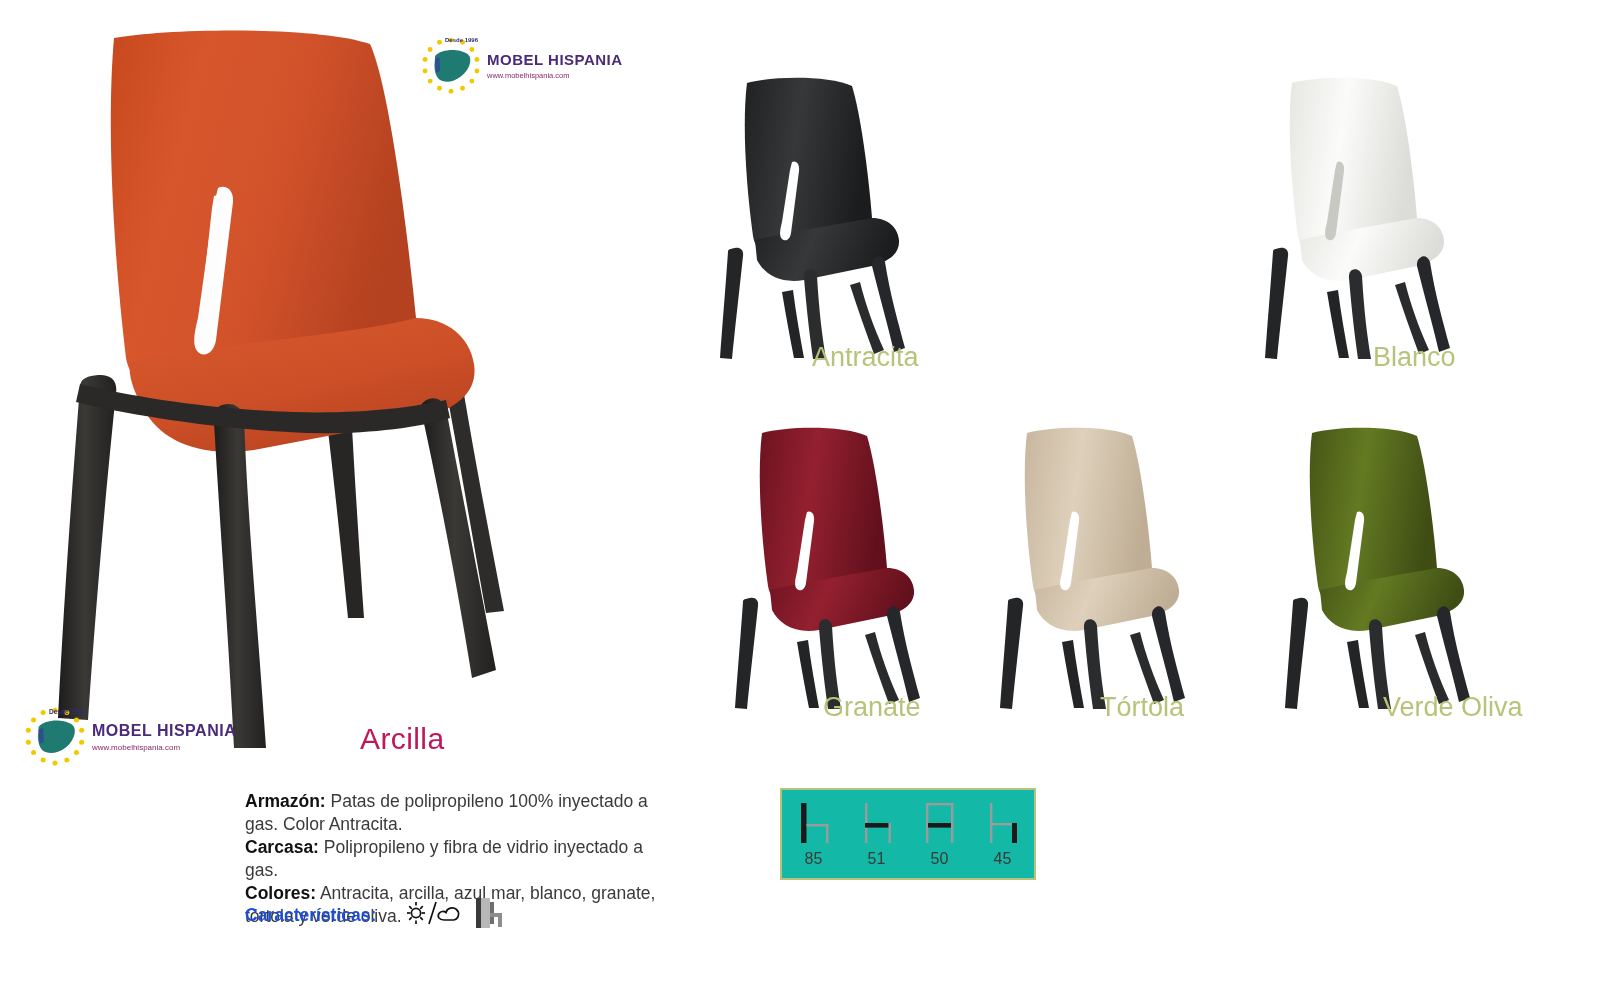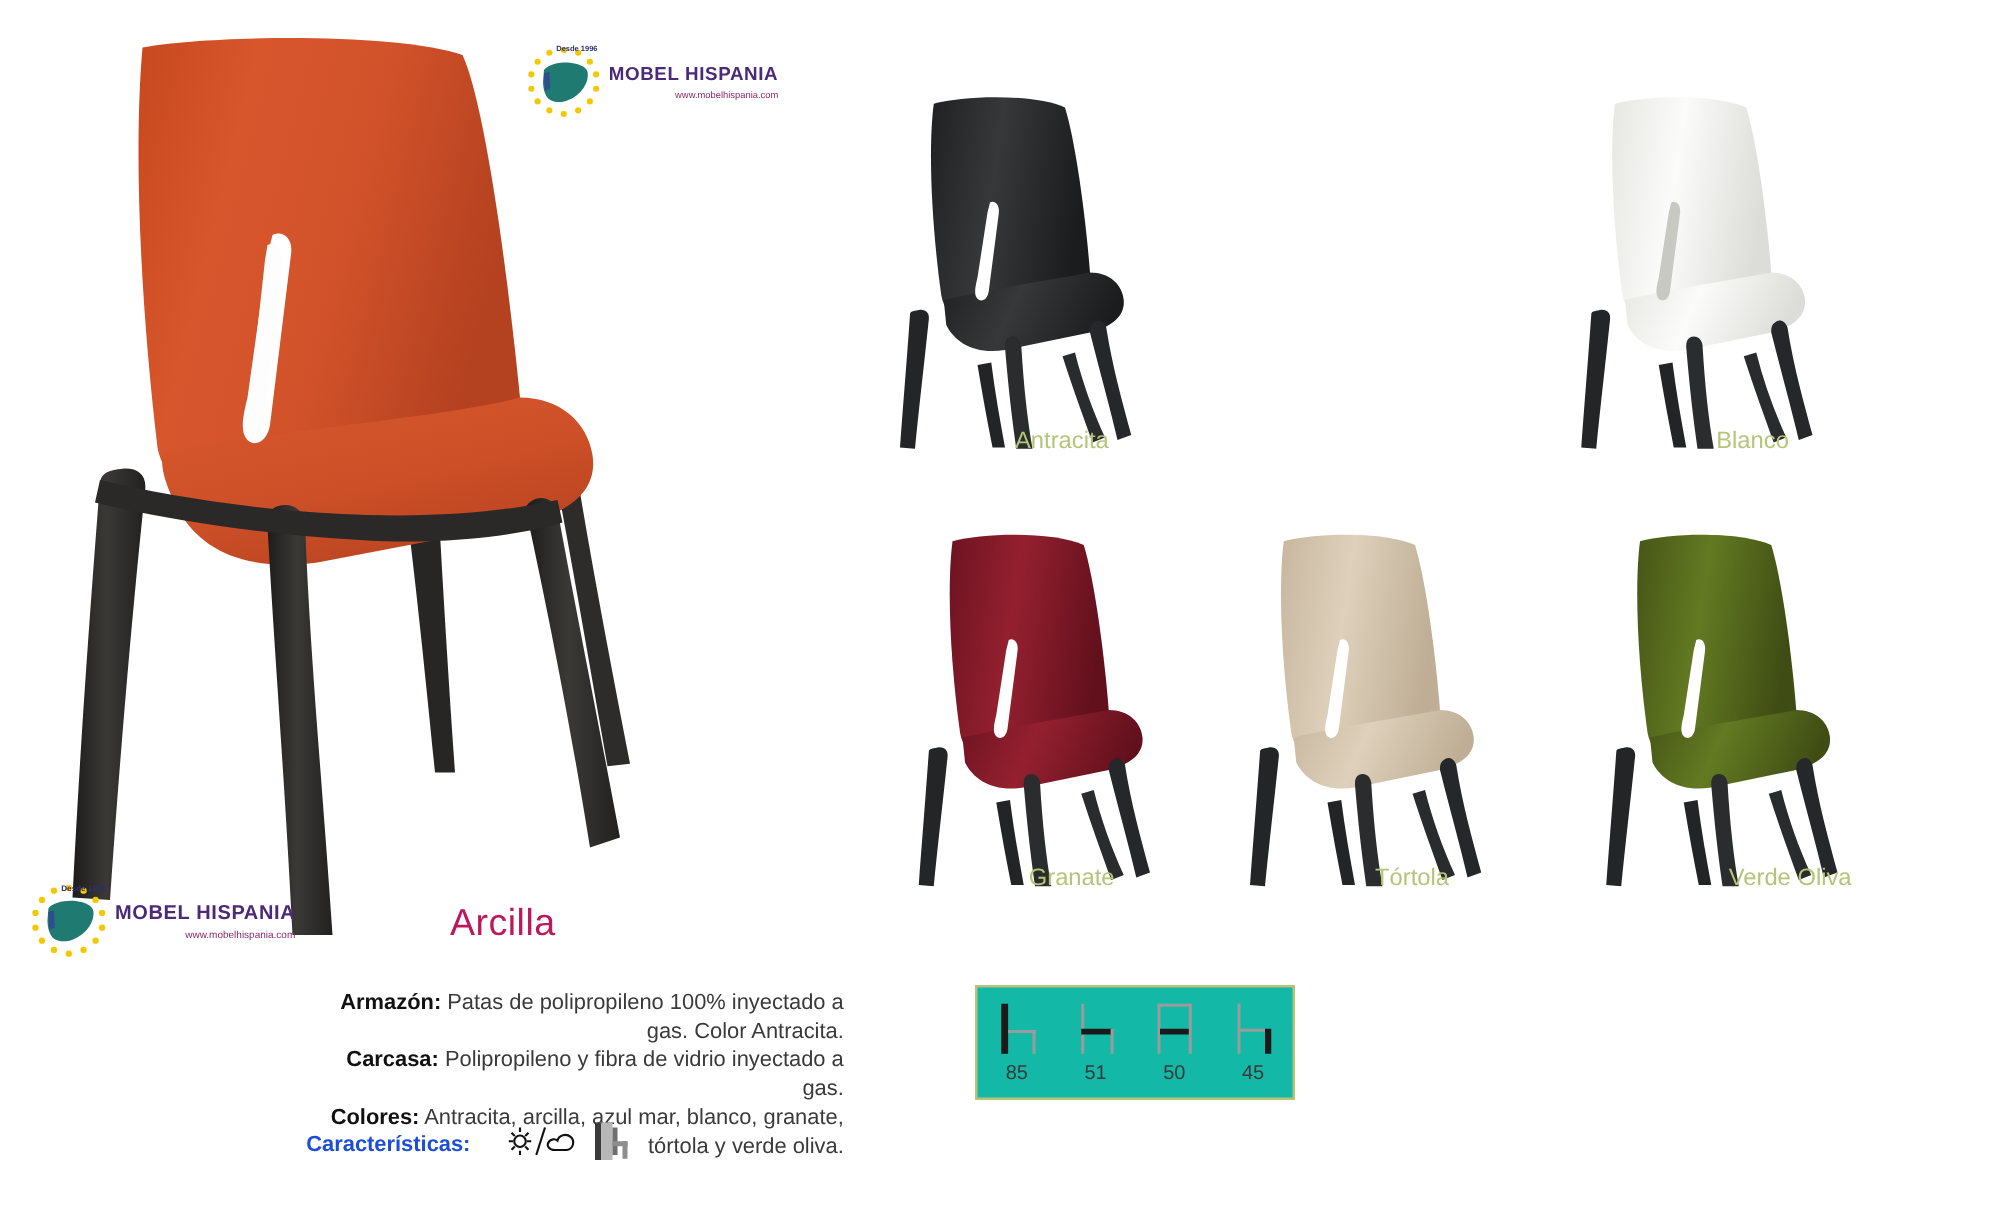--- a/index.html
+++ b/index.html
@@ -12,21 +12,21 @@
     position:relative;
   }
   .page{position:relative;width:1600px;height:983px;}
 
   
   .logo{position:absolute;display:flex;align-items:center;}
   .logo .stars{position:relative;flex:0 0 auto;}
   .logo .stars svg{display:block;}
   .logo .wordmark{display:flex;flex-direction:column;justify-content:center;line-height:1;}
   .logo .brand{color:#4b2a7a;font-weight:bold;letter-spacing:.5px;white-space:nowrap;}
-  .logo .url{color:#8a2a6a;white-space:nowrap;text-align:right;}
+  .logo .url{color:#8a2a6a;white-space:nowrap;}
   .logo .desde{position:absolute;color:#2f2f6e;font-weight:bold;white-space:nowrap;}
 
   #logo-top{left:415px;top:30px;}
   #logo-top .stars svg{width:72px;height:72px;}
   #logo-top .brand{font-size:15px;}
   #logo-top .url{font-size:7.5px;margin-top:5px;}
   #logo-top .desde{font-size:6px;left:30px;top:7px;}
 
   #logo-bottom{left:18px;top:700px;}
   #logo-bottom .stars svg{width:74px;height:74px;}
@@ -47,28 +47,28 @@
   }
   #label-arcilla{left:360px;top:722px;font-size:30px;}
 
   
   .swatch{position:absolute;}
   .swatch .thumb{position:absolute;left:0;top:0;}
   .swatch .thumb svg{display:block;}
   .swatch .name{
     position:absolute;
     color:#b6c479;
-    font-size:19px;
+    font-size:27px;
     white-space:nowrap;
   }
 
   
   #spec-block{
     position:absolute;left:245px;top:790px;width:430px;
-    font-size:17.5px;line-height:23px;color:#3a3a3a;text-align:right;
+    font-size:17.5px;line-height:23px;color:#3a3a3a;
   }
   #spec-block b{color:#111;font-weight:bold;}
   #spec-block .line{white-space:normal;}
 
   #features-row{
     position:absolute;left:245px;top:896px;
     display:flex;align-items:center;gap:14px;
   }
   #features-row .feat-label{font-size:17.5px;font-weight:bold;color:#1d4ed8;}
   #features-row .icons{display:flex;align-items:center;gap:12px;margin-left:16px;}

